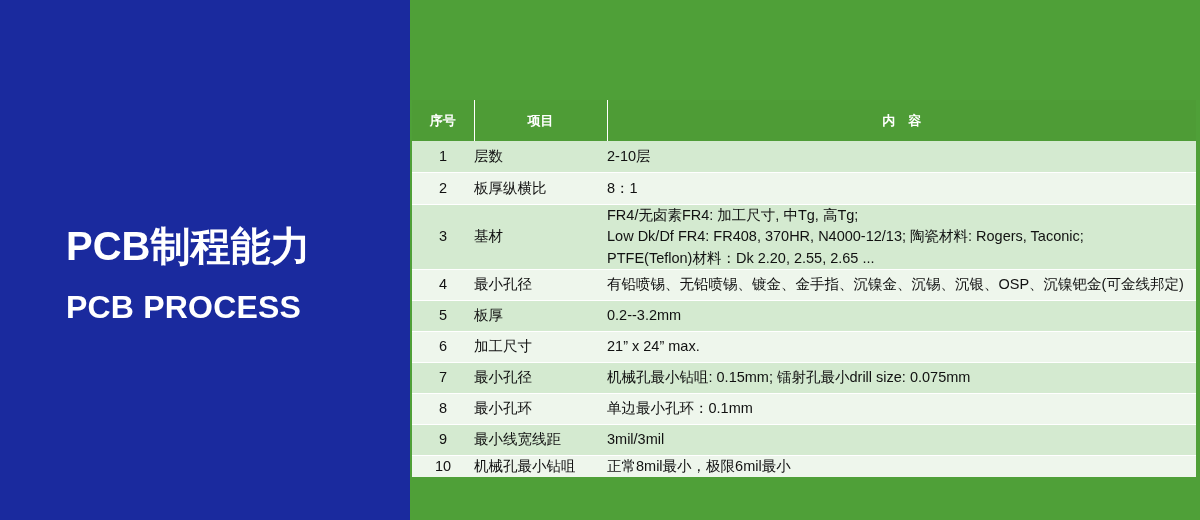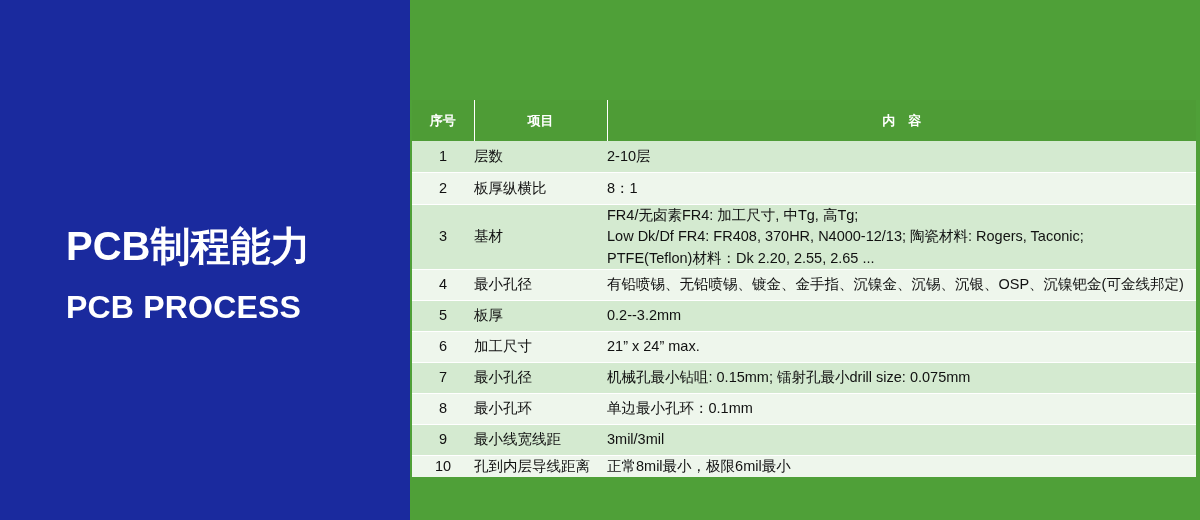--- a/index.html
+++ b/index.html
@@ -214,21 +214,21 @@
             <td class="cell-no">9</td>
             <td class="cell-item">最小线宽线距</td>
             <td class="cell-cont">
               <div class="cont-lines">
                 <span>3mil/3mil</span>
               </div>
             </td>
           </tr>
           <tr class="even r10">
             <td class="cell-no">10</td>
-            <td class="cell-item">孔到内层导线距离</td>
+            <td class="cell-item">机械孔最小钻咀</td>
             <td class="cell-cont">
               <div class="cont-lines">
                 <span>正常8mil最小，极限6mil最小</span>
               </div>
             </td>
           </tr>
         </tbody>
     </table>
   </div>
 

